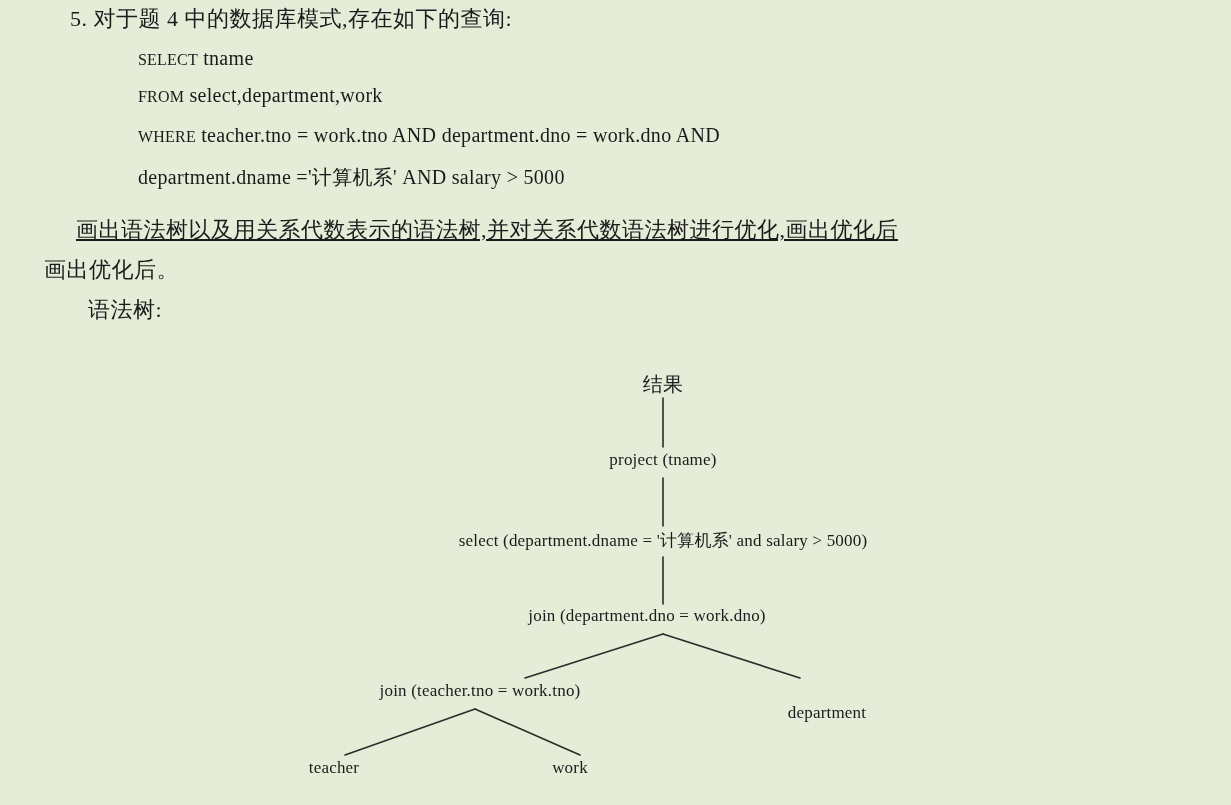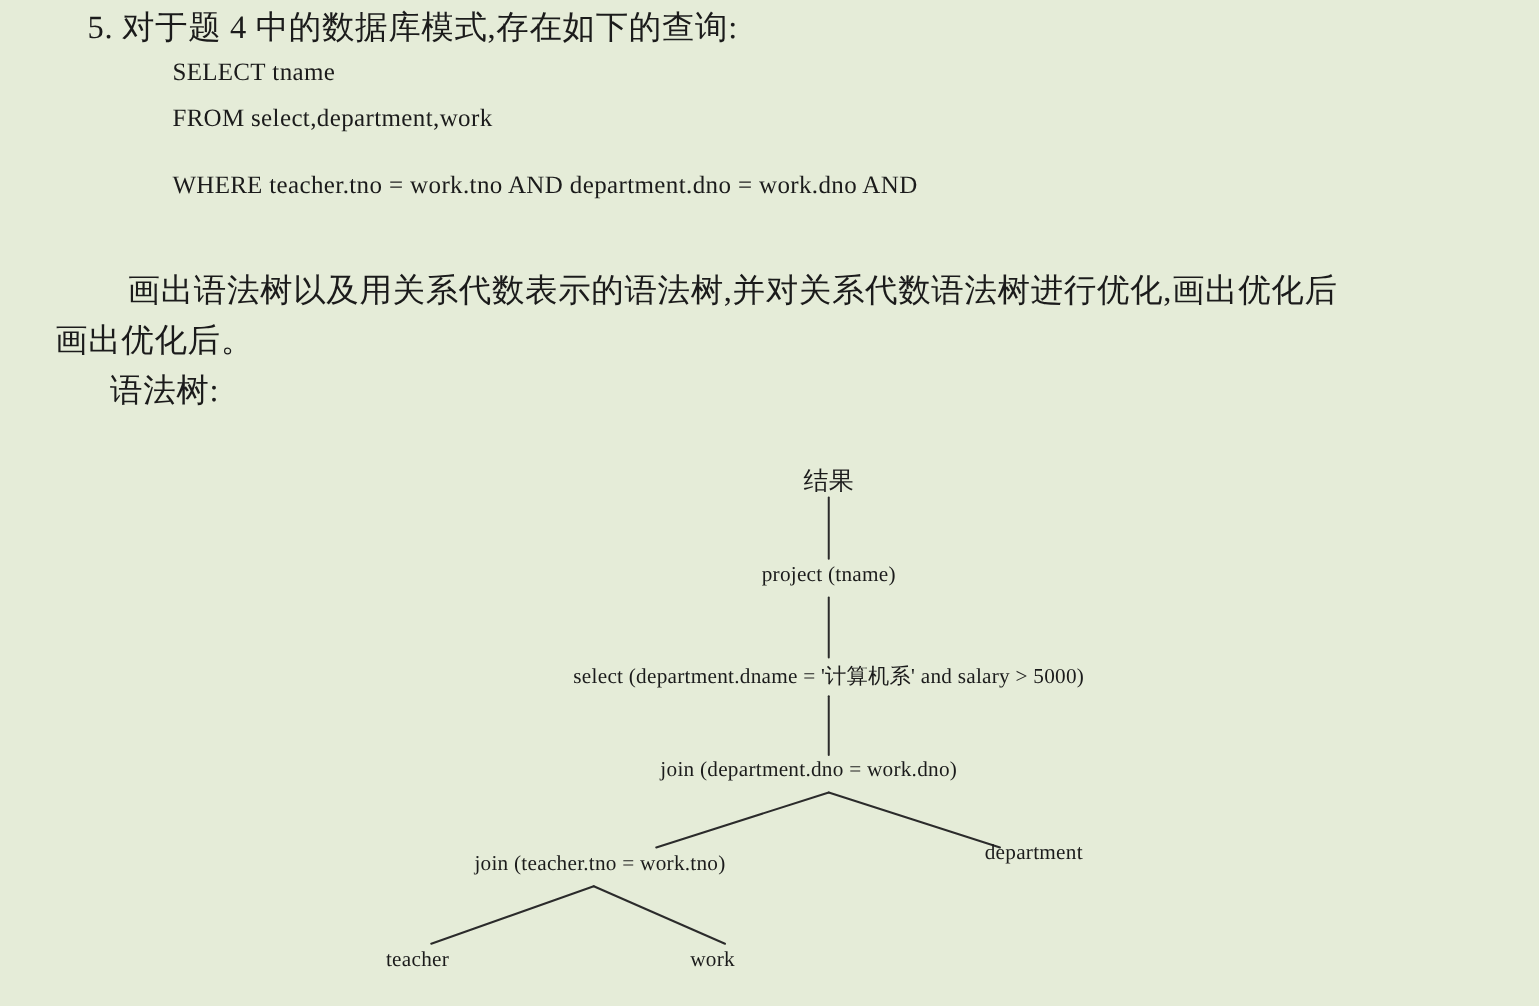--- a/index.html
+++ b/index.html
@@ -18,44 +18,44 @@
   .page {
     position: relative;
     width: 1231px;
     height: 805px;
   }
 
   
   .q-line {
     position: absolute;
     white-space: nowrap;
-    font-size: 26px;
+    font-size: 22px;
     letter-spacing: 0.5px;
   }
   .q-num {
     left: 70px;
     top: 4px;
   }
   .sql {
     position: absolute;
     white-space: nowrap;
     font-family: "Liberation Serif", serif;
     font-size: 20px;
     letter-spacing: 0.3px;
   }
   .sql .kw {
-    font-size: 20px;
+    font-size: 16px;
     letter-spacing: 0.2px;
   }
   .sql-1 { left: 138px; top: 47px; }
   .sql-2 { left: 138px; top: 84px; }
-  .sql-3 { left: 138px; top: 124px; margin-top: 13px; }
+  .sql-3 { left: 138px; top: 124px; }
   .sql-4 { left: 138px; top: 164px; }
 
-  .para-1 { left: 102px; top: 215px; }
+  .para-1 { left: 76px; top: 215px; text-decoration: underline; }
   .para-2 { left: 44px; top: 255px; }
   .para-3 { left: 88px; top: 295px; }
 
   
   .tree {
     position: absolute;
     left: 0;
     top: 0;
     width: 1231px;
     height: 689px;
@@ -95,20 +95,23 @@
     <span>tname</span>
   </div>
   <div class="sql sql-2">
     <span class="kw">FROM</span>
     <span>select,department,work</span>
   </div>
   <div class="sql sql-3">
     <span class="kw">WHERE</span>
     <span>teacher.tno = work.tno AND department.dno = work.dno AND</span>
   </div>
+  <div class="sql sql-4">
+    <span>department.dname ='计算机系' AND salary &gt; 5000</span>
+  </div>
 
   <div class="q-line para-1">画出语法树以及用关系代数表示的语法树,并对关系代数语法树进行优化,画出优化后</div>
   <div class="q-line para-2">画出优化后。</div>
   <div class="q-line para-3">语法树:</div>
 
   <div class="tree">
     <svg class="edges" viewBox="0 0 1231 805">
       <g id="edge-group" stroke="#2b2b2b" stroke-width="1.6" fill="none" stroke-linecap="round">
           <line x1="663" y1="398" x2="663" y2="447"></line>
           <line x1="663" y1="478" x2="663" y2="526"></line>
@@ -118,19 +121,19 @@
           <line x1="475" y1="709" x2="345" y2="755"></line>
           <line x1="475" y1="709" x2="580" y2="755"></line>
         </g>
     </svg>
     <div id="node-layer">
         <div class="node cjk" style="left: 663px; top: 371px;">结果</div>
         <div class="node" style="left: 663px; top: 450px;">project (tname)</div>
         <div class="node" style="left: 663px; top: 529px;">select (department.dname = '计算机系' and salary &gt; 5000)</div>
         <div class="node" style="left: 647px; top: 606px;">join (department.dno = work.dno)</div>
         <div class="node" style="left: 452px; top: 681px; margin-left: 28px;">join (teacher.tno = work.tno)</div>
-        <div class="node" style="left: 827px; top: 672px;">department</div>
+        <div class="node" style="left: 827px; top: 703px;">department</div>
         <div class="node" style="left: 334px; top: 758px;">teacher</div>
         <div class="node" style="left: 570px; top: 758px; text-align: right;">work</div>
       </div>
   </div>
 
 </div>
 
 </body></html>

